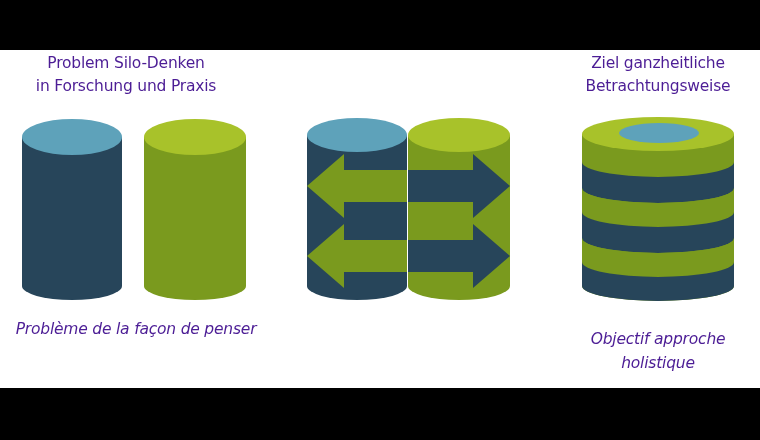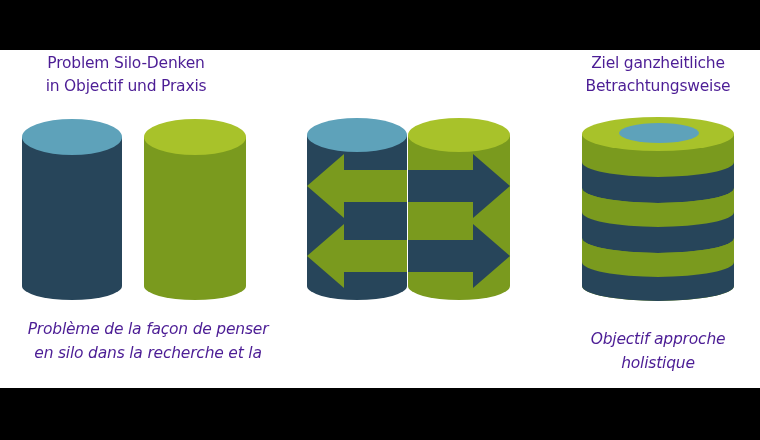--- a/index.html
+++ b/index.html
@@ -20,31 +20,30 @@
     svg.art { position: absolute; left: 0; top: 0; }
   </style>
 </head>
 <body>
 
 <div class="bar bar-top"></div>
 <div class="bar bar-bottom"></div>
 
 <div class="label" style="left:8px; top:52px; width:236px;">
   <span class="line">Problem Silo-Denken</span>
-  <span class="line">in Objectif und Praxis</span>
+  <span class="line">in Forschung und Praxis</span>
 </div>
 
 <div class="label" style="left:540px; top:52px; width:236px;">
   <span class="line">Ziel ganzheitliche</span>
   <span class="line">Betrachtungsweise</span>
 </div>
 
-<div class="label italic" style="left:0px; top:317px; width:272px;padding-left:12px;">
+<div class="label italic" style="left:0px; top:317px; width:272px;">
   <span class="line">Problème de la façon de penser</span>
-  <span class="line">en silo dans la recherche et la</span>
 </div>
 
 <div class="label italic" style="left:548px; top:327px; width:220px;">
   <span class="line">Objectif approche</span>
   <span class="line">holistique</span>
 </div>
 
 <svg class="art" width="760" height="440" viewBox="0 0 760 440">
   <defs>
     <clipPath id="clipMidDark">

